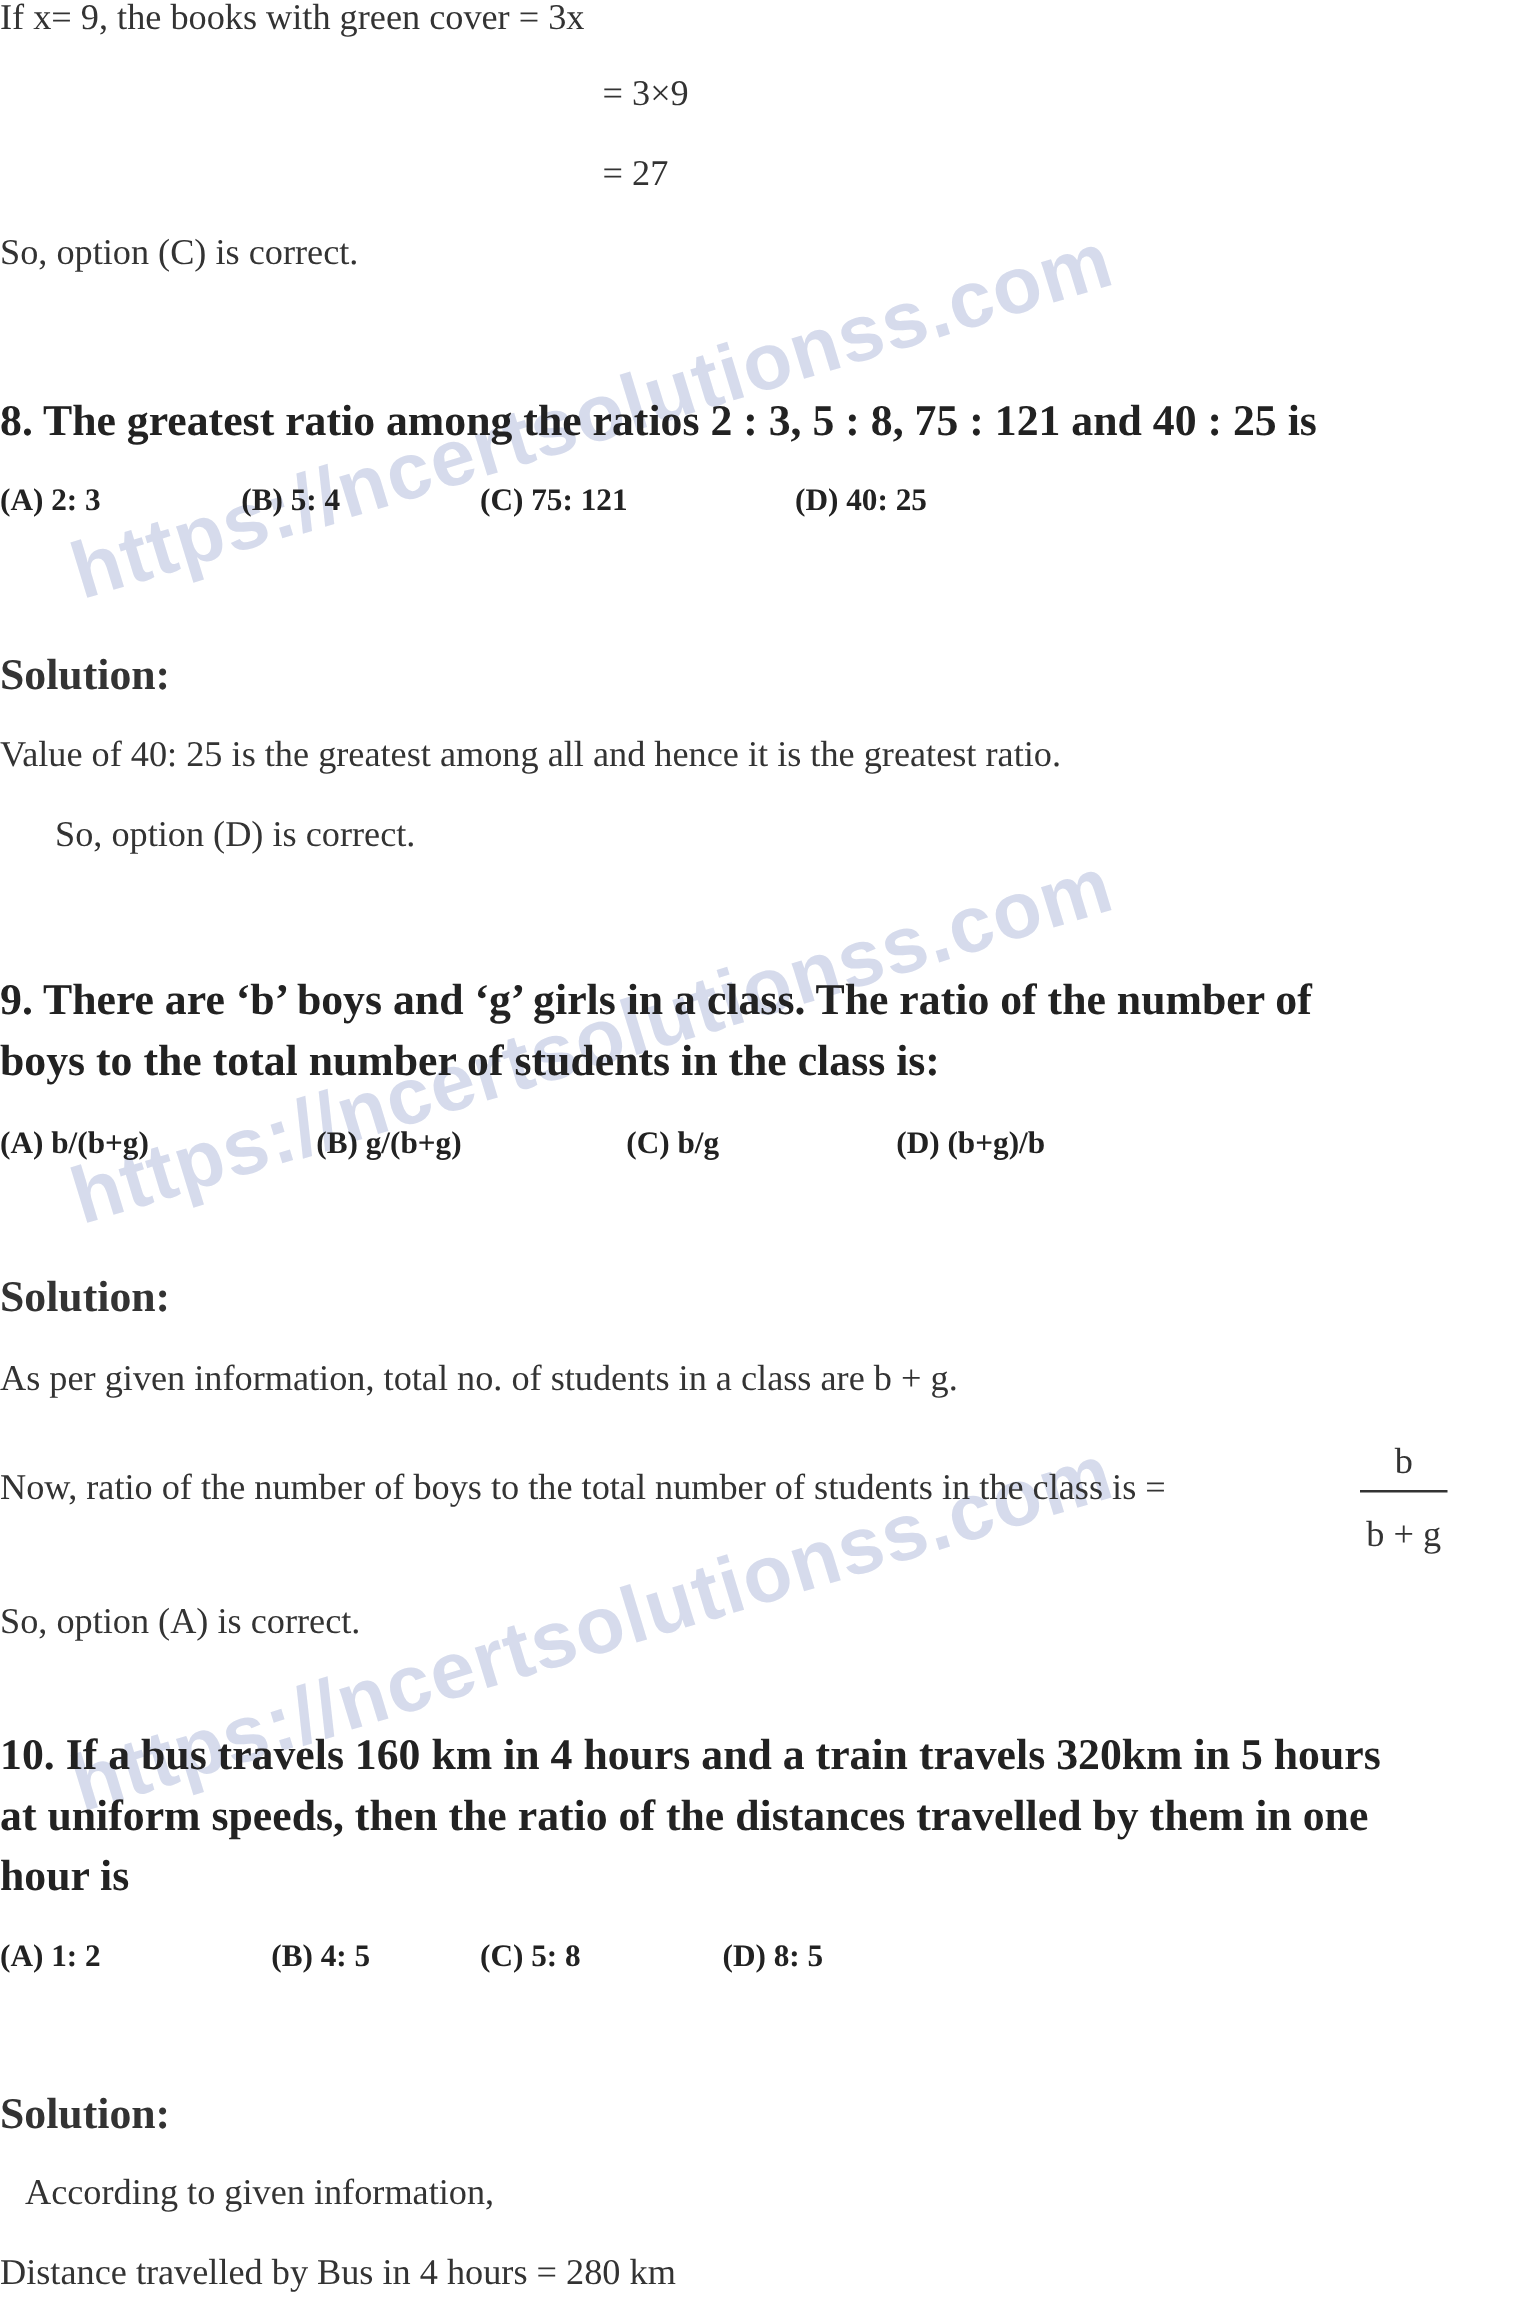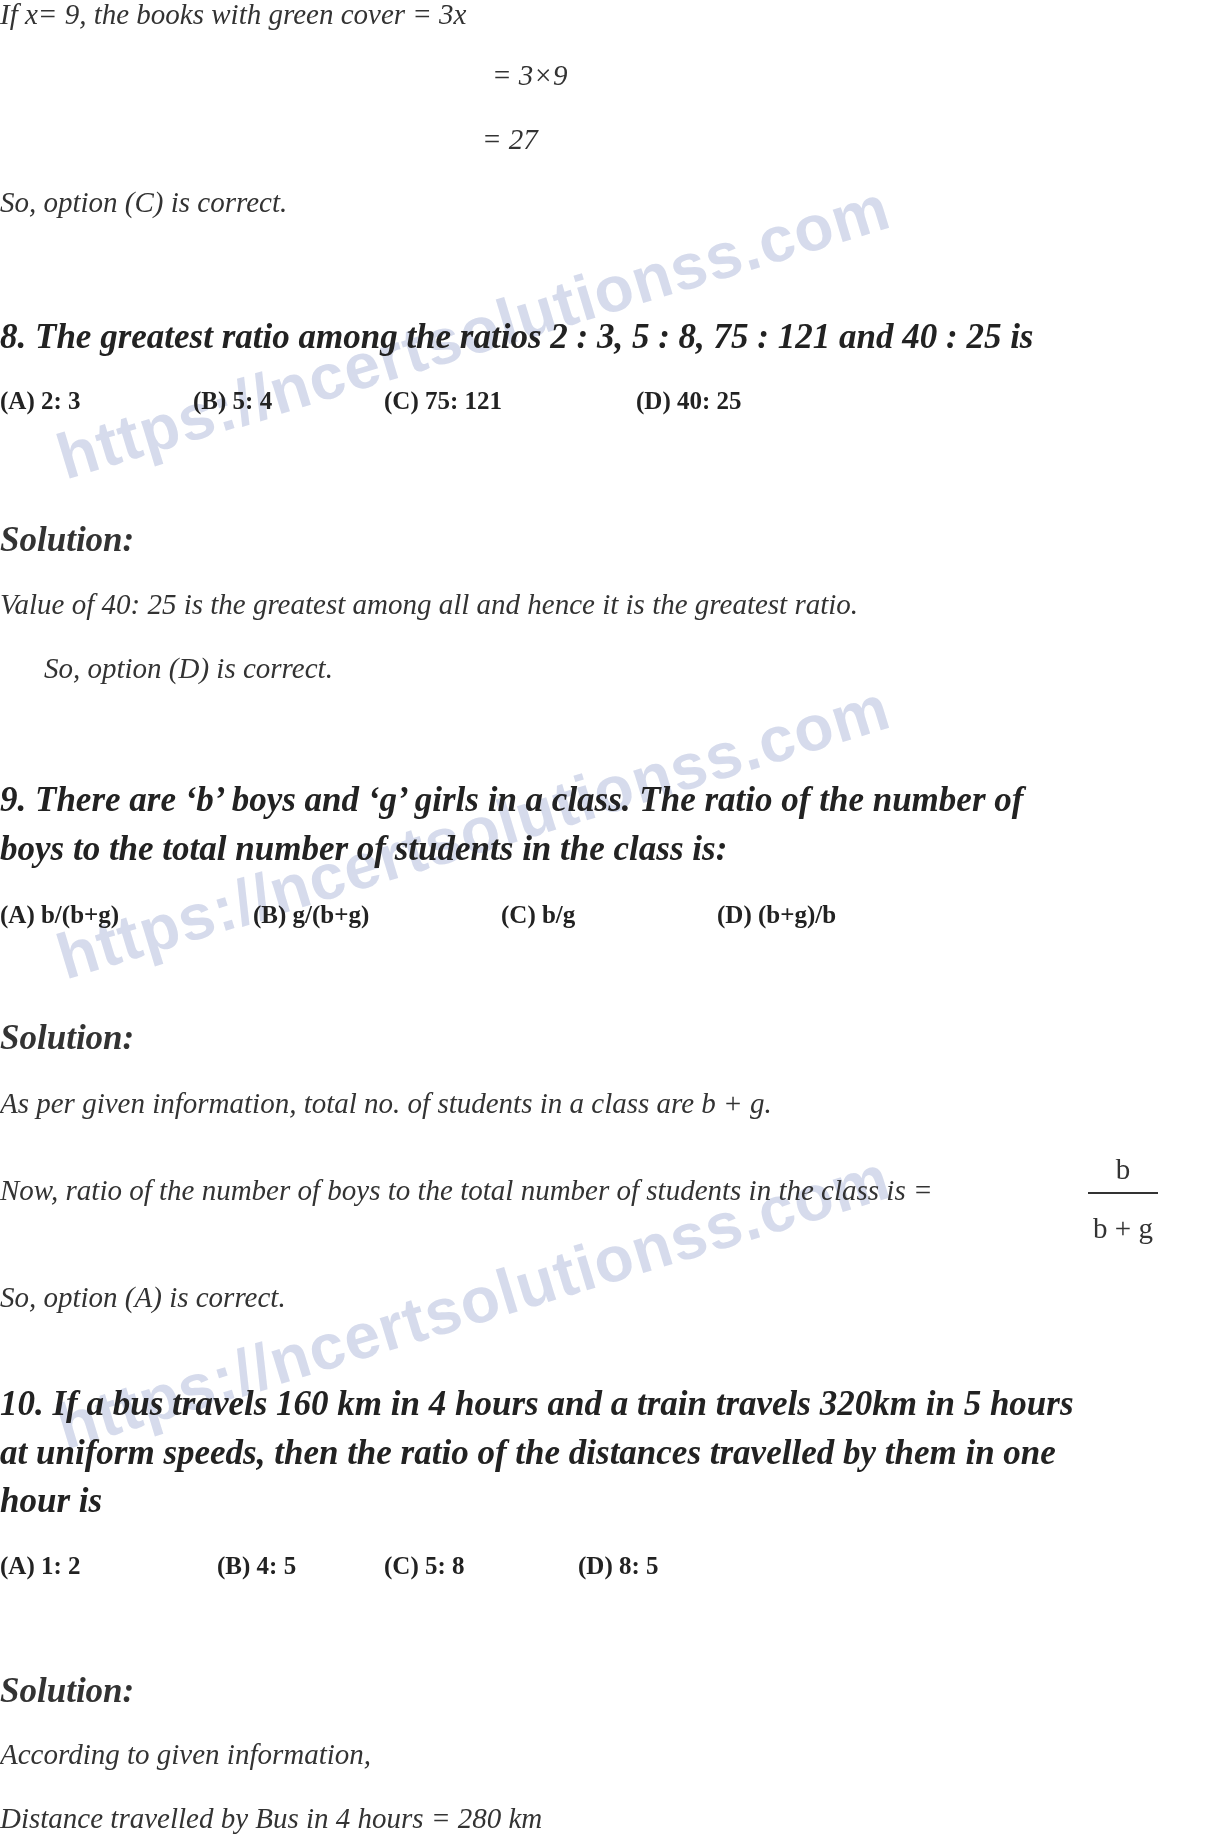--- a/index.html
+++ b/index.html
@@ -1,38 +1,38 @@
 <!DOCTYPE html>
 <html><head>
 <meta charset="utf-8">
 <style>
   html, body { margin:0; padding:0; }
   body { width:1224px; height:1838px; background:#ffffff; position:relative; overflow:hidden;
          font-family:"Liberation Serif", "DejaVu Serif", serif; color:#2b2b2b; }
-  .t { position:absolute; left:0; white-space:nowrap; line-height:1;font-style:italic; }
+  .t { position:absolute; left:0; white-space:nowrap; line-height:1; }
   .reg { font-size:29px; font-weight:normal; color:#333; }
   .bold { font-size:35px; font-weight:bold; color:#222; }
   .sol { font-size:35px; font-weight:bold; color:#333; }
   .opt { position:absolute; white-space:nowrap; font-size:25px; font-weight:bold; color:#222; line-height:1; }
   .wm { position:absolute; font-family:"Liberation Sans", "DejaVu Sans", sans-serif; font-weight:bold;
         font-size:64px; color:#c9d0e6; opacity:0.75; transform-origin:left bottom; transform:rotate(-17deg);
         white-space:nowrap; letter-spacing:1px; pointer-events:none; }
   .frac { position:absolute; left:1088px; top:1155px; width:70px; text-align:center; font-size:29px; color:#333; line-height:1; }
   .frac .num { display:block; padding-bottom:8px; border-bottom:2px solid #333; }
   .frac .den { display:block; padding-top:20px; }
 </style>
 </head>
 <body>
 
 <div class="wm" style="left:70px; top:420px;">https://ncertsolutionss.com</div>
 <div class="wm" style="left:70px; top:920px;">https://ncertsolutionss.com</div>
 <div class="wm" style="left:70px; top:1390px;">https://ncertsolutionss.com</div>
 
 <div class="t reg" style="top:0px;">If x= 9, the books with green cover = 3x</div>
-<div class="t reg" style="left:482px; top:61px;margin-left:10px;">= 3×9</div>
+<div class="t reg" style="left:482px; top:61px;">= 3×9</div>
 <div class="t reg" style="left:482px; top:125px;">= 27</div>
 <div class="t reg" style="top:188px;">So, option (C) is correct.</div>
 
 <div class="t bold" style="top:319px;">8. The greatest ratio among the ratios 2 : 3, 5 : 8, 75 : 121 and 40 : 25 is</div>
 <div class="opt" style="left:0; top:388px;">(A) 2: 3</div>
 <div class="opt" style="left:193px; top:388px;">(B) 5: 4</div>
 <div class="opt" style="left:384px; top:388px;">(C) 75: 121</div>
 <div class="opt" style="left:636px; top:388px;">(D) 40: 25</div>
 <div class="t sol" style="top:522px;">Solution:</div>
 <div class="t reg" style="top:590px;">Value of 40: 25 is the greatest among all and hence it is the greatest ratio.</div>
@@ -54,14 +54,14 @@
 <div class="t reg" style="top:1270px;margin-top:13px;">So, option (A) is correct.</div>
 
 <div class="t bold" style="top:1386px;">10. If a bus travels 160 km in 4 hours and a train travels 320km in 5 hours</div>
 <div class="t bold" style="top:1435px;">at uniform speeds, then the ratio of the distances travelled by them in one</div>
 <div class="t bold" style="top:1483px;">hour is</div>
 <div class="opt" style="left:0; top:1553px;">(A) 1: 2</div>
 <div class="opt" style="left:193px; top:1553px;margin-left:24px;">(B) 4: 5</div>
 <div class="opt" style="left:384px; top:1553px;">(C) 5: 8</div>
 <div class="opt" style="left:578px; top:1553px;">(D) 8: 5</div>
 <div class="t sol" style="top:1673px;">Solution:</div>
-<div class="t reg" style="top:1740px;">According to given information,</div>
+<div class="t reg" style="top:1740px;margin-left:20px;">According to given information,</div>
 <div class="t reg" style="top:1804px;">Distance travelled by Bus in 4 hours = 280 km</div>
 
 </body></html>

